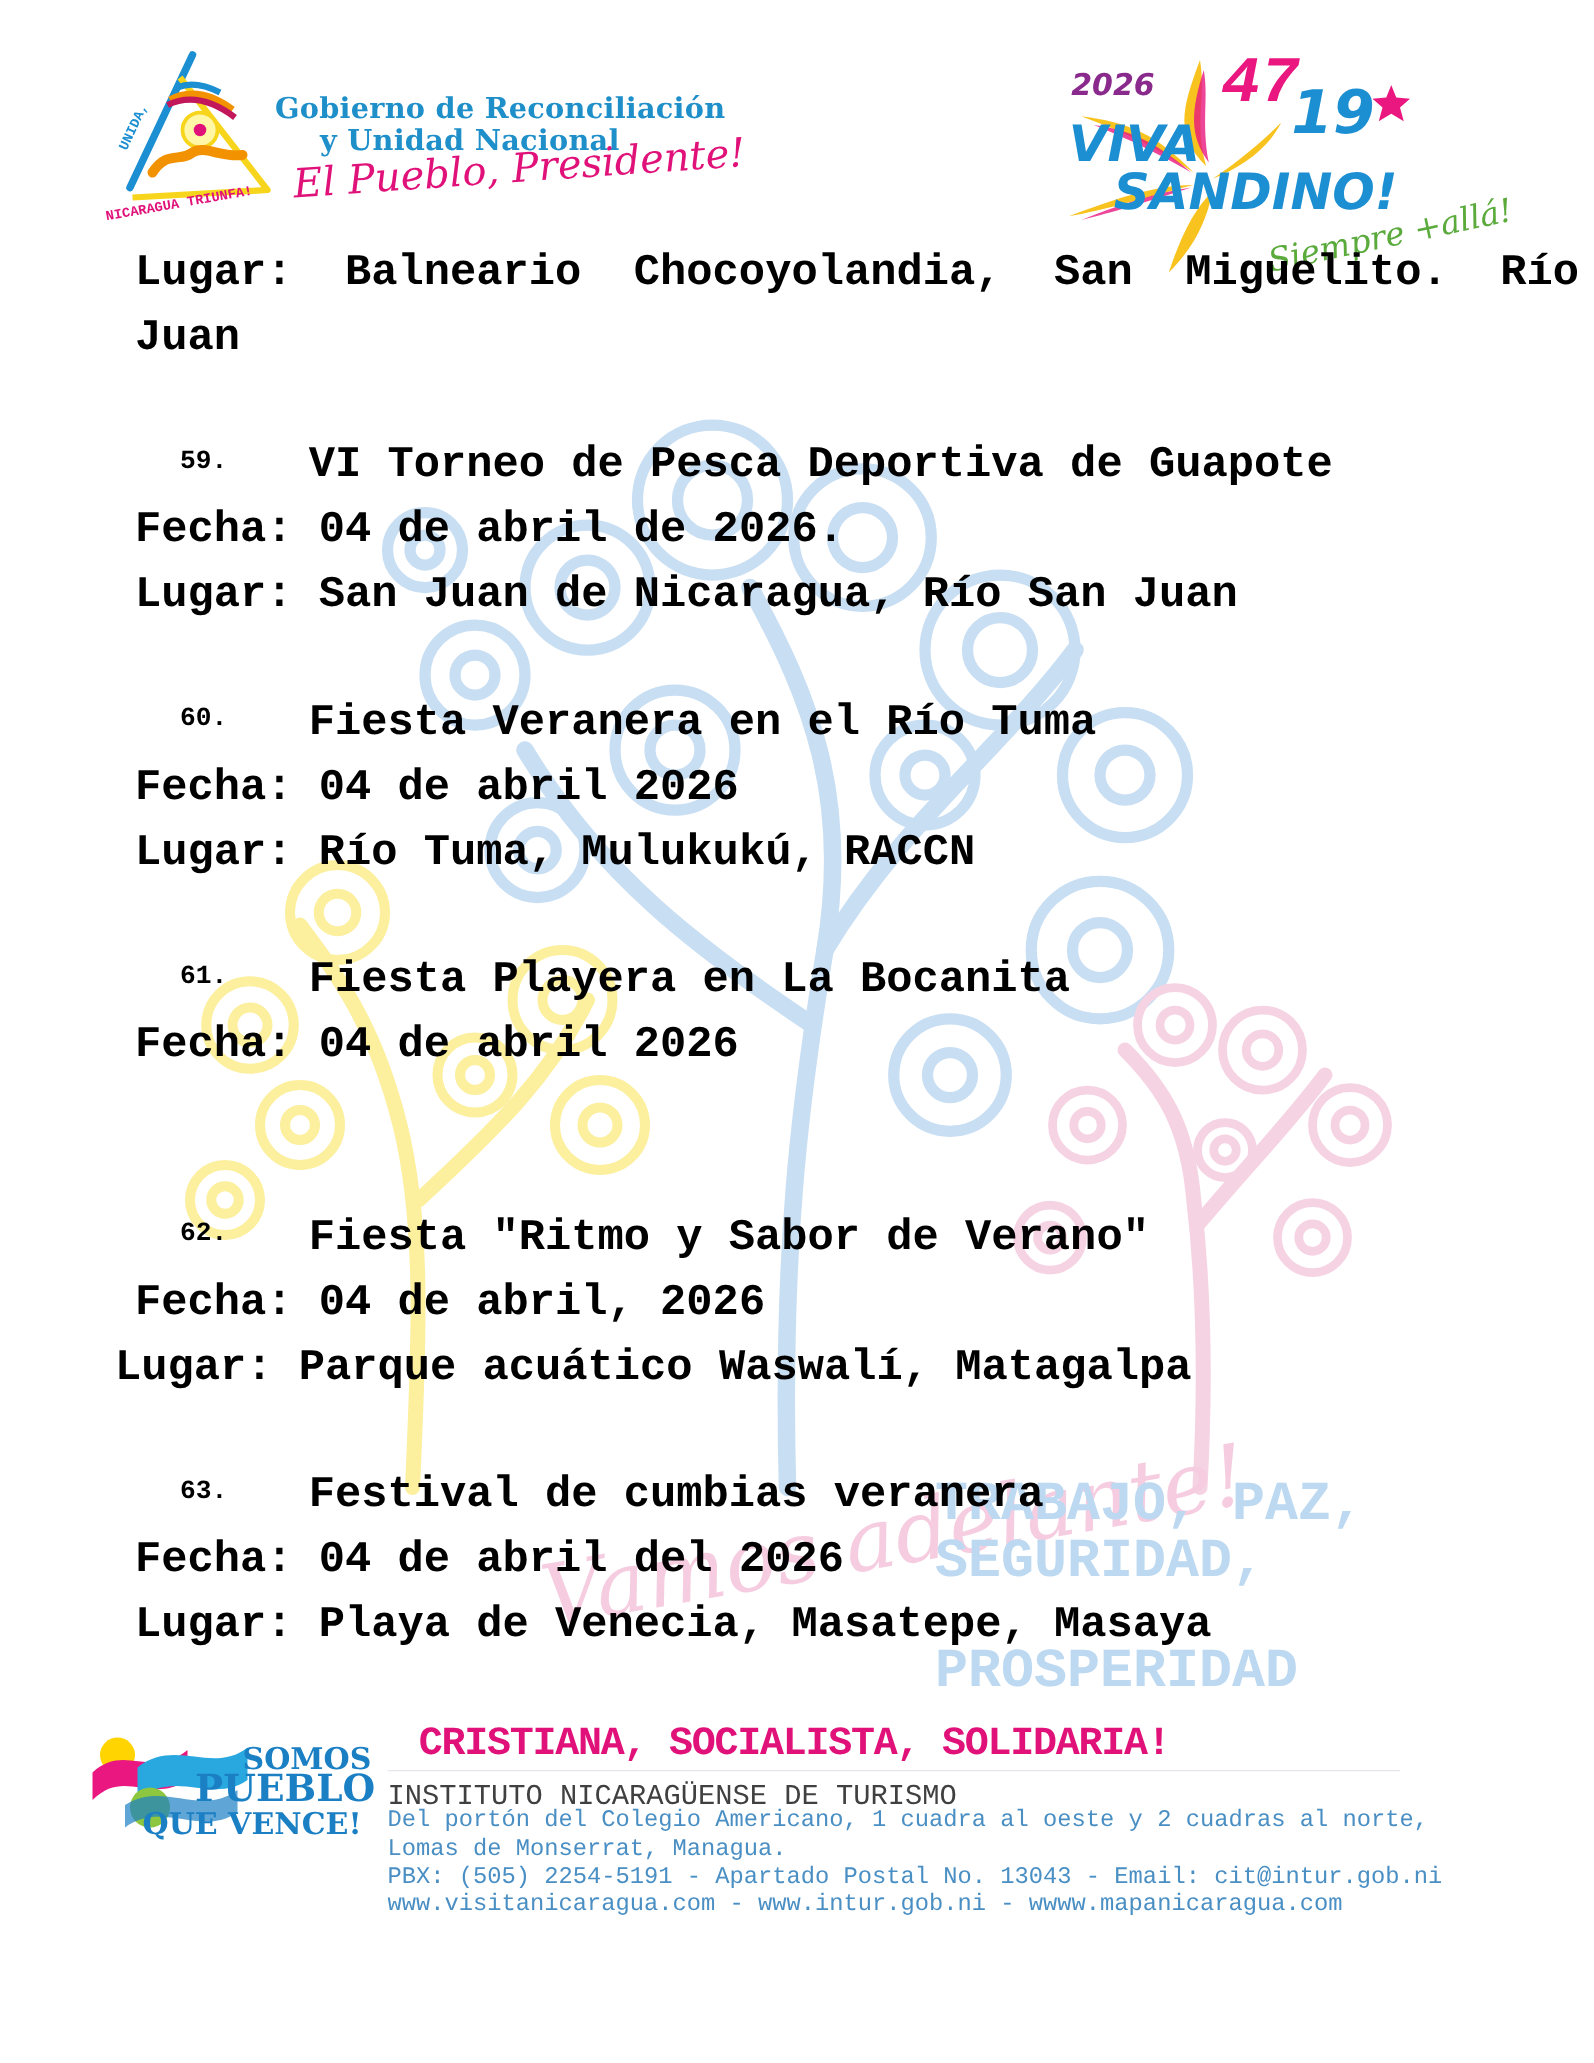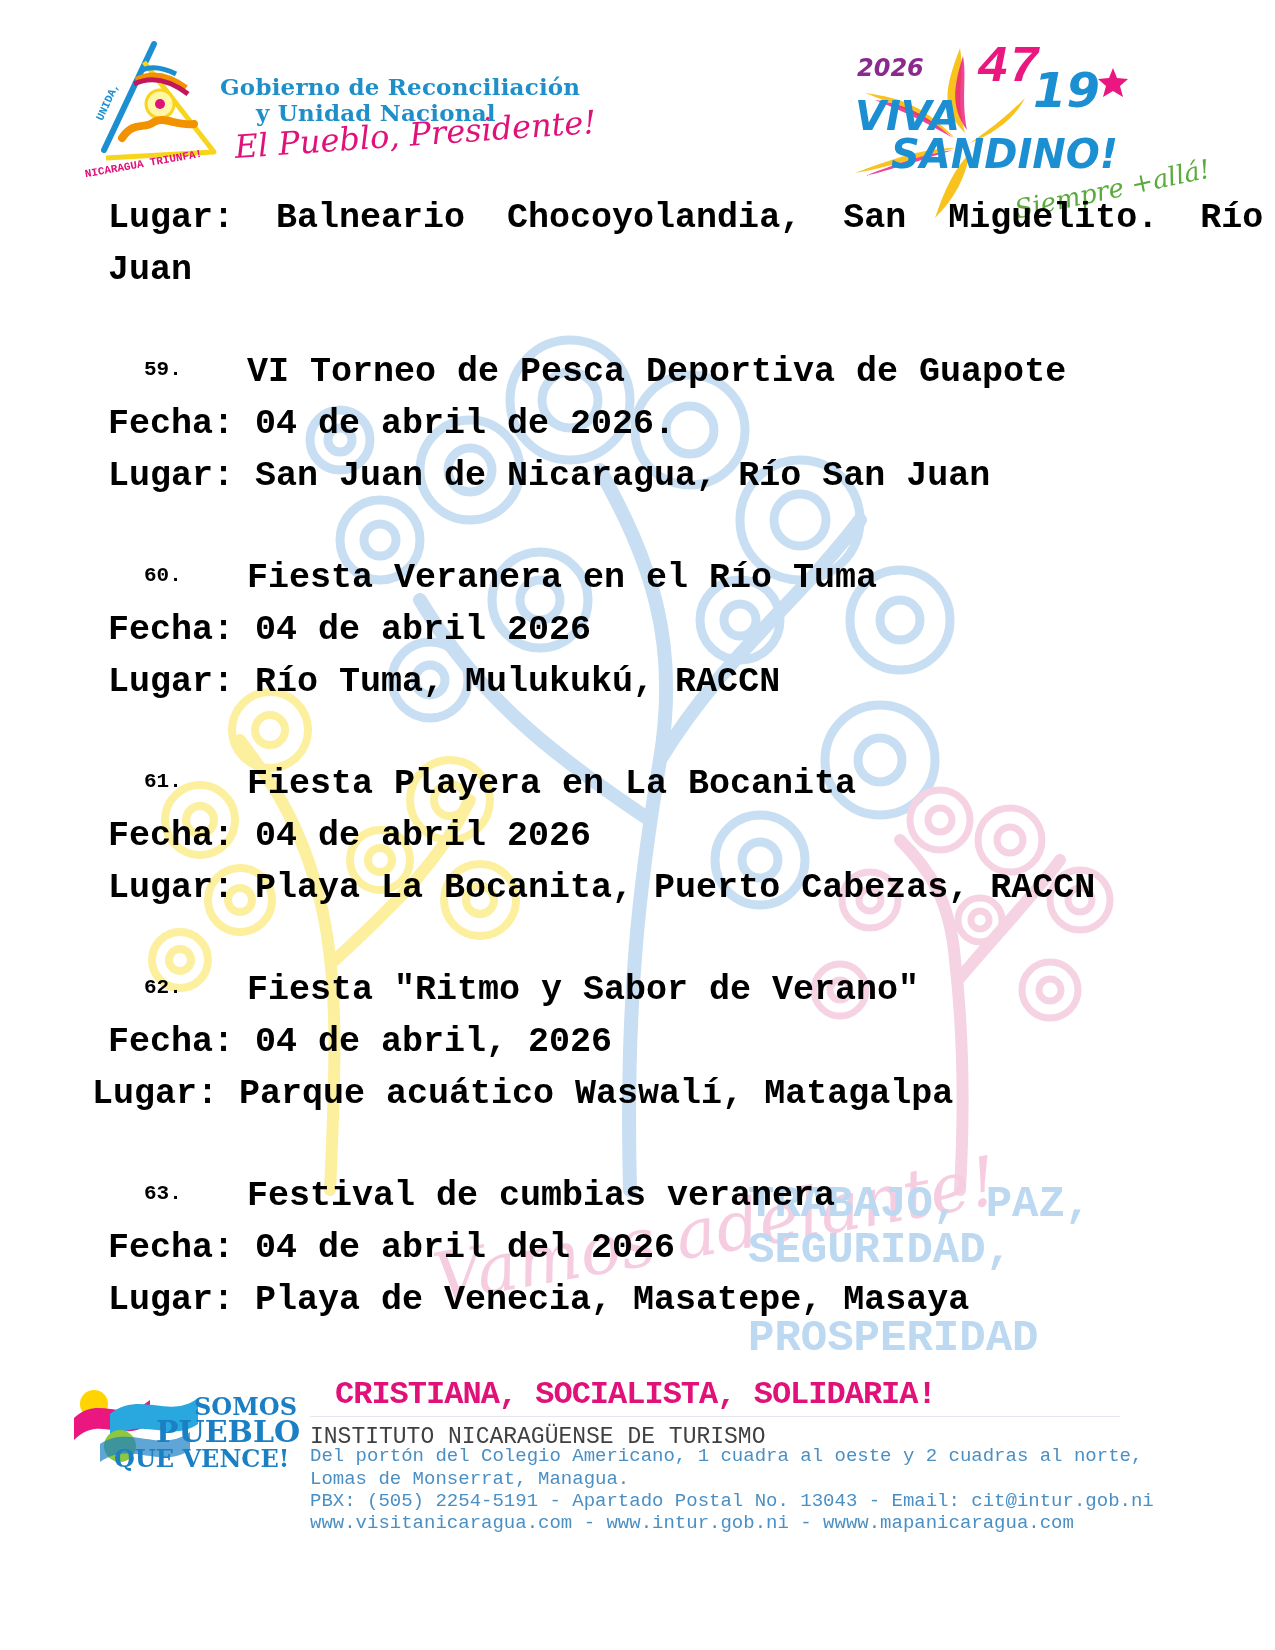--- a/index.html
+++ b/index.html
@@ -172,21 +172,20 @@
     <div class="abs line num" style="left:144px;top:6px;">60.</div>
     <div class="abs line" style="left:247px;top:0;">Fiesta Veranera en el Río Tuma</div>
     <div class="abs line" style="left:108px;top:52px;"><span>Fecha:</span> <span>04 de abril 2026</span></div>
     <div class="abs line" style="left:108px;top:104px;"><span>Lugar:</span> <span>Río Tuma, Mulukukú, RACCN</span></div>
   </div>
 
   <div class="abs" style="left:0;top:764px;width:1275px;height:150px;">
     <div class="abs line num" style="left:144px;top:6px;">61.</div>
     <div class="abs line" style="left:247px;top:0;">Fiesta Playera en La Bocanita</div>
     <div class="abs line" style="left:108px;top:52px;"><span>Fecha:</span> <span>04 de abril 2026</span></div>
-    <div class="abs line" style="left:108px;top:104px;"><span>Lugar:</span> <span>Playa La Bocanita, Puerto Cabezas, RACCN</span></div>
   </div>
 
   <div class="abs" style="left:0;top:970px;width:1275px;height:150px;">
     <div class="abs line num" style="left:144px;top:6px;font-family:Liberation Mono, monospace;">62.</div>
     <div class="abs line" style="left:247px;top:0;">Fiesta "Ritmo y Sabor de Verano"</div>
     <div class="abs line" style="left:108px;top:52px;"><span>Fecha:</span> <span>04 de abril, 2026</span></div>
     <div class="abs line" style="left:92px;top:104px;"><span>Lugar:</span> <span>Parque acuático Waswalí, Matagalpa</span></div>
   </div>
 
   <div class="abs" style="left:0;top:1176px;width:1275px;height:150px;padding-left:16px;">

